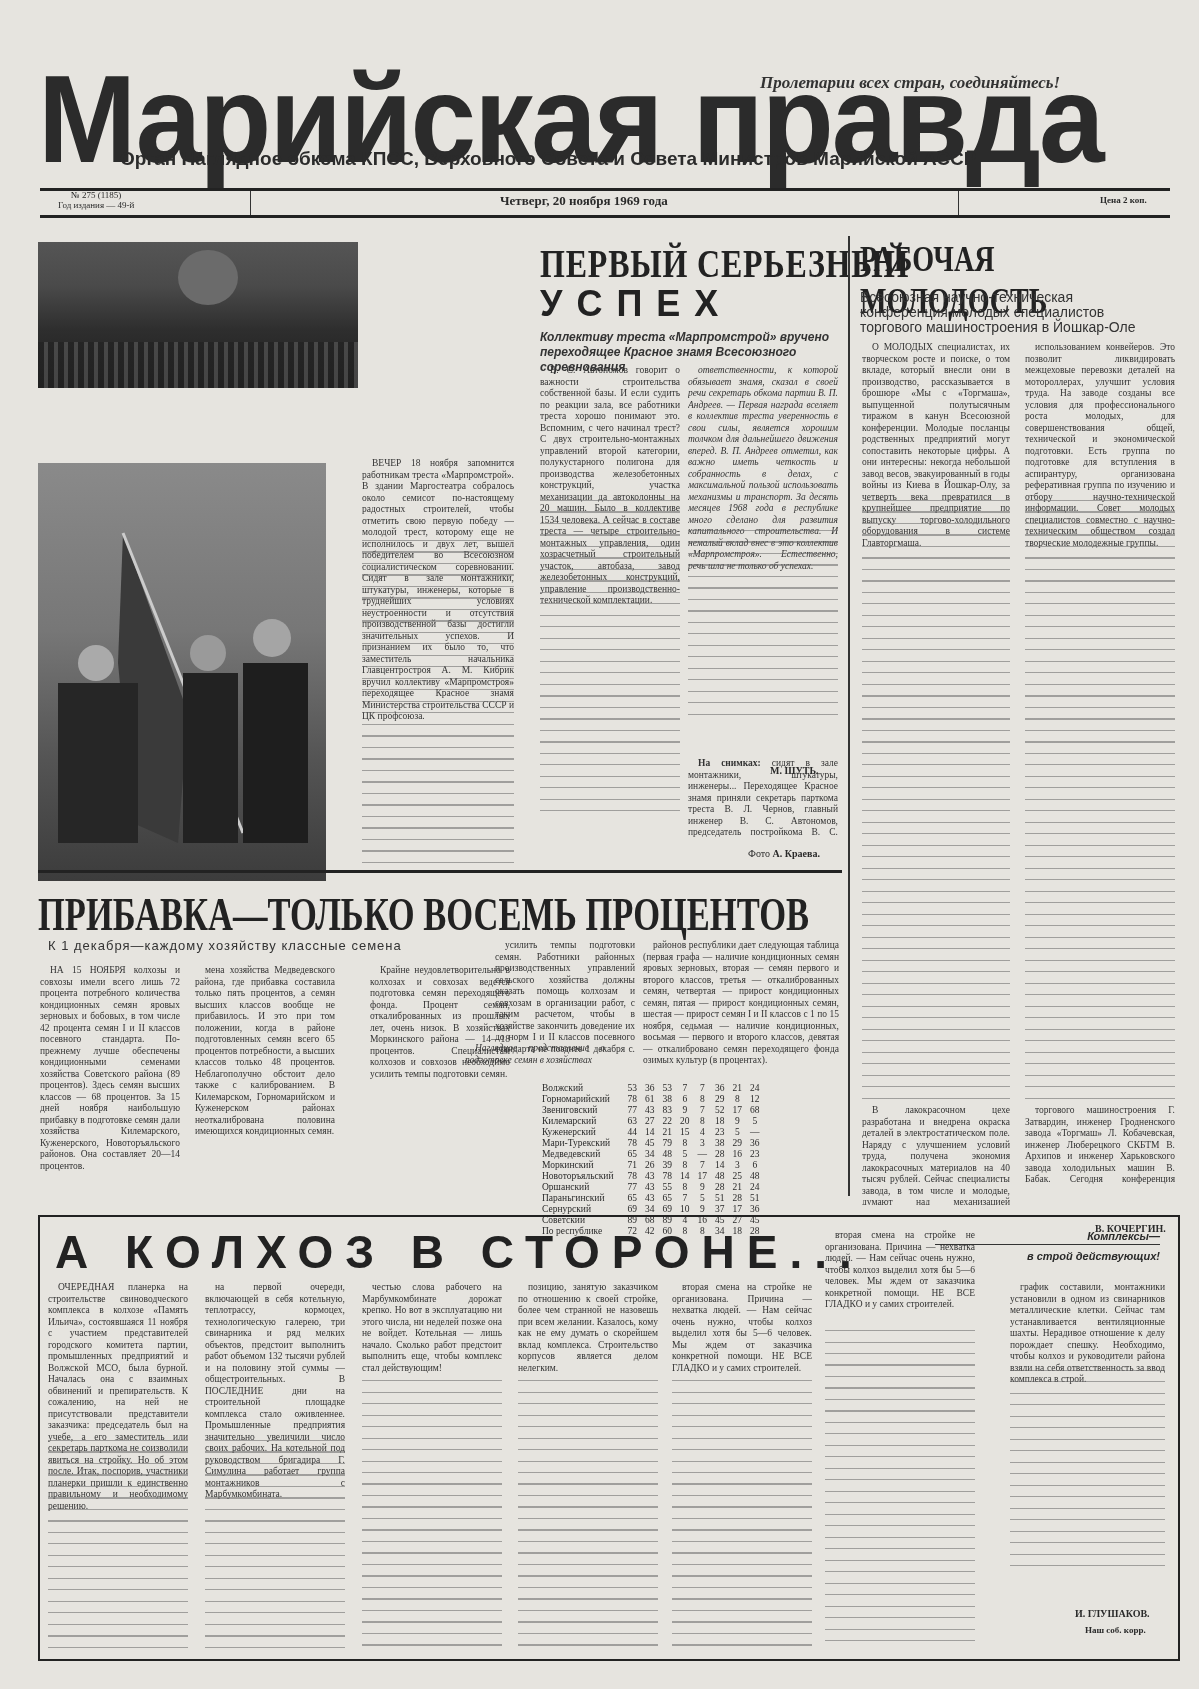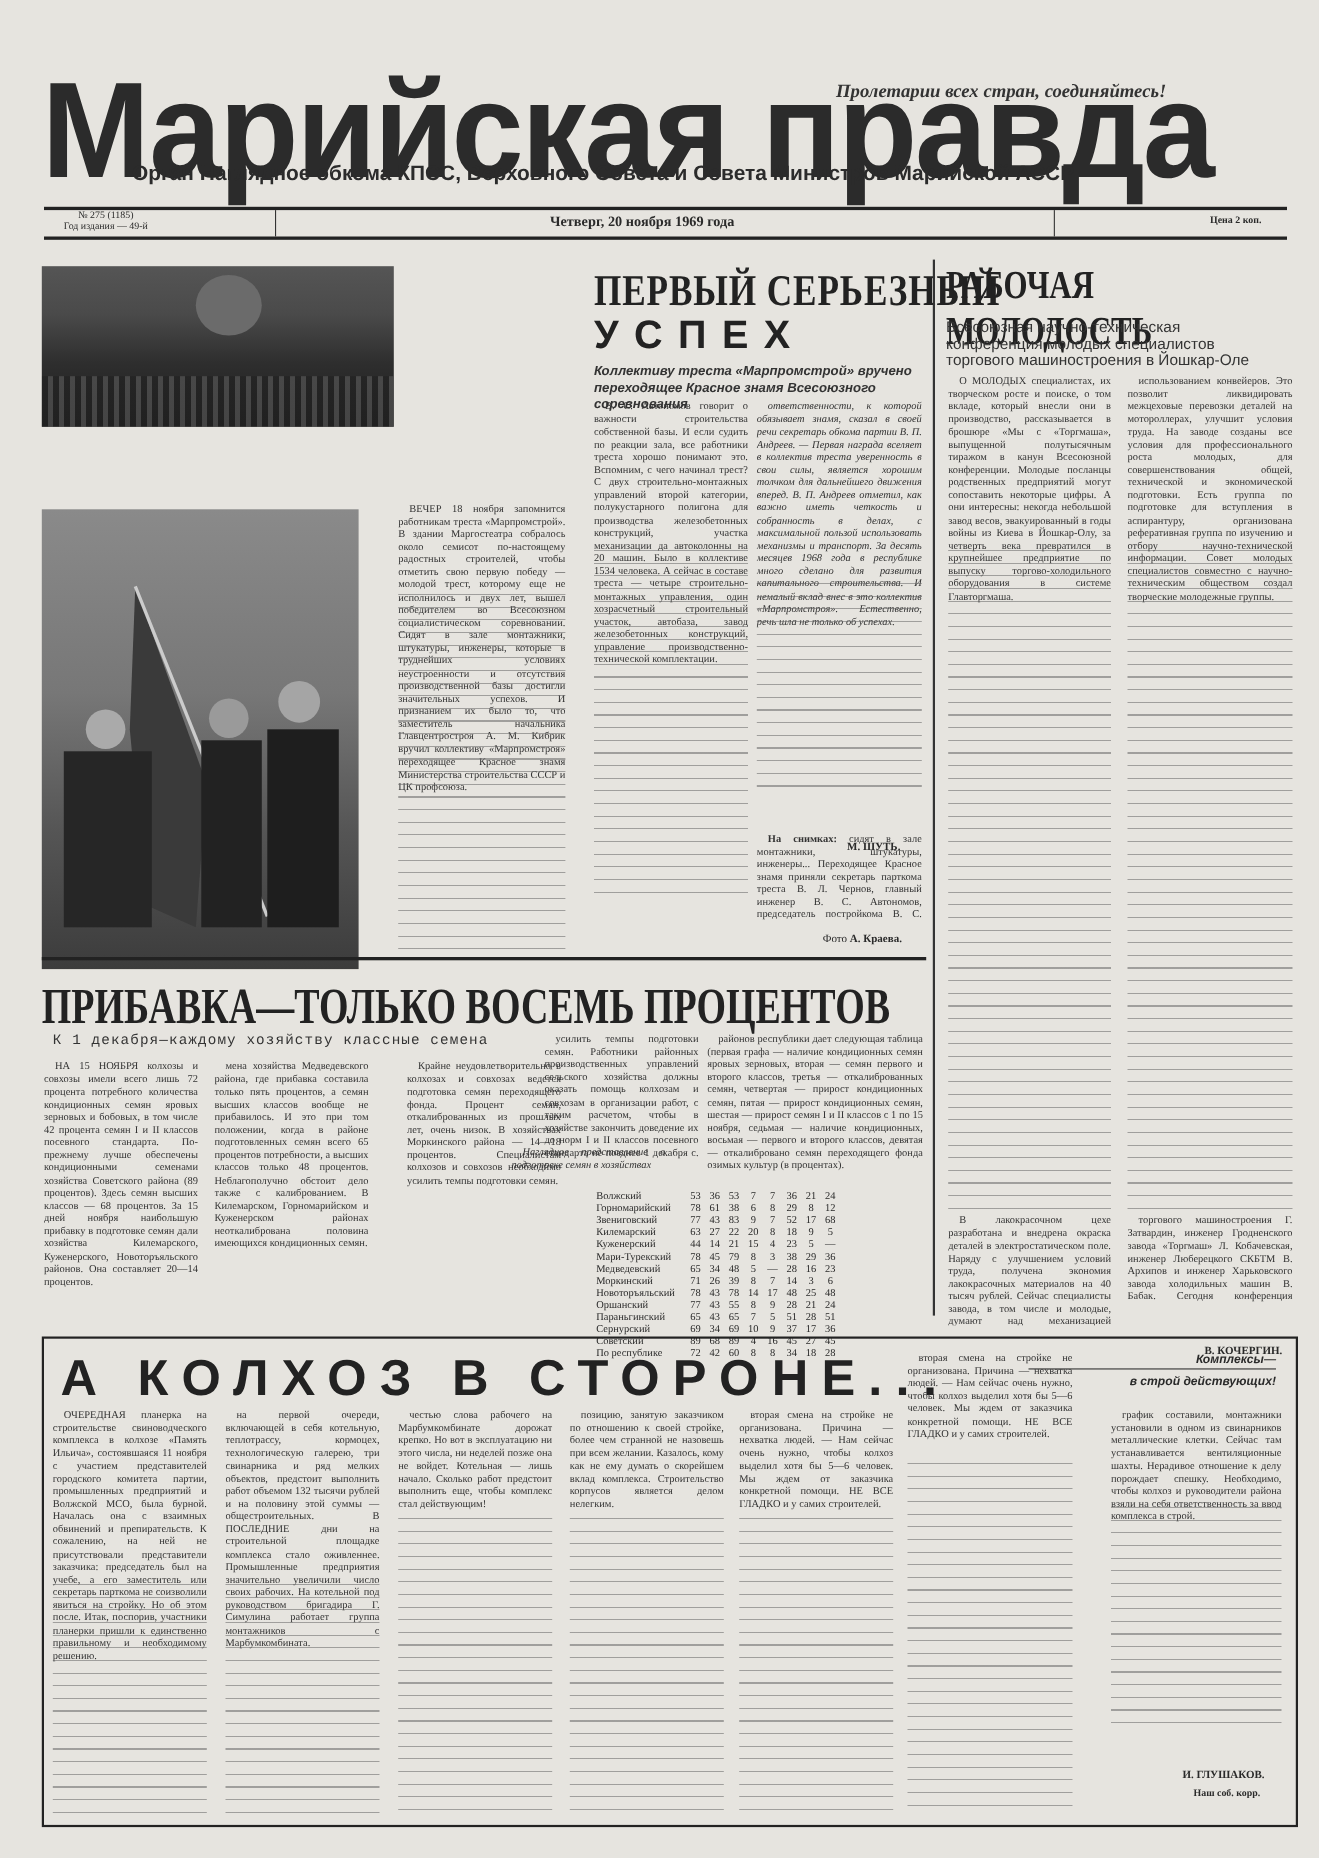--- a/index.html
+++ b/index.html
@@ -100,21 +100,21 @@
 <div class="abs lines" style="left:1025px;top:500px;width:150px;height:600px;"></div>
 <div class="abs col" style="left:862px;top:1105px;width:148px;height:100px;">
     <p>В лакокрасочном цехе разработана и внедрена окраска деталей в электростатическом поле. Наряду с улучшением условий труда, получена экономия лакокрасочных материалов на 40 тысяч рублей. Сейчас специалисты завода, в том числе и молодые, думают над механизацией межцехового и внутризаводского транспорта с</p>
   </div>
 <div class="abs col" style="left:1025px;top:1105px;width:150px;height:80px;">
     <p>торгового машиностроения Г. Затвардин, инженер Гродненского завода «Торгмаш» Л. Кобачевская, инженер Люберецкого СКБТМ В. Архипов и инженер Харьковского завода холодильных машин В. Бабак. Сегодня конференция закончила работу. Репортаж о втором дне ее читайте в одном из следующих номеров газеты.</p>
   </div>
 <div class="abs sig" style="left:1095px;top:1193px;">В. КОЧЕРГИН.</div>
 
 <div class="abs serif-cond" style="left:38px;top:888px;font-size:46px;transform:scaleX(.75);transform-origin:left;white-space:nowrap;">ПРИБАВКА—ТОЛЬКО ВОСЕМЬ ПРОЦЕНТОВ</div>
-<div class="abs" style="left:48px;top:938px;font-family:Liberation Mono, monospace;font-size:13px;letter-spacing:1px;color:#333;">К 1 декабря—каждому хозяйству классные семена</div>
+<div class="abs" style="left:48px;top:938px;font-family:Liberation Sans, sans-serif;font-size:13px;letter-spacing:1px;color:#333;">К 1 декабря—каждому хозяйству классные семена</div>
 <div class="abs col" style="left:40px;top:965px;width:140px;height:245px;">
     <p>НА 15 НОЯБРЯ колхозы и совхозы имели всего лишь 72 процента потребного количества кондиционных семян яровых зерновых и бобовых, в том числе 42 процента семян I и II классов посевного стандарта. По-прежнему лучше обеспечены кондиционными семенами хозяйства Советского района (89 процентов). Здесь семян высших классов — 68 процентов. За 15 дней ноября наибольшую прибавку в подготовке семян дали хозяйства Килемарского, Куженерского, Новоторъяльского районов. Она составляет 20—14 процентов.</p>
   </div>
 <div class="abs col" style="left:195px;top:965px;width:140px;height:245px;">
     <p>мена хозяйства Медведевского района, где прибавка составила только пять процентов, а семян высших классов вообще не прибавилось. И это при том положении, когда в районе подготовленных семян всего 65 процентов потребности, а высших классов только 48 процентов. Неблагополучно обстоит дело также с калиброванием. В Килемарском, Горномарийском и Куженерском районах неоткалибрована половина имеющихся кондиционных семян.</p>
   </div>
 <div class="abs col" style="left:350px;top:965px;width:140px;height:245px;margin-left:20px;">
     <p>Крайне неудовлетворительно в колхозах и совхозах ведется подготовка семян переходящего фонда. Процент семян, откалиброванных из прошлых лет, очень низок. В хозяйствах Моркинского района — 14—18 процентов. Специалистам колхозов и совхозов необходимо усилить темпы подготовки семян.</p>
   </div>
 <div class="abs col" style="left:495px;top:940px;width:140px;height:120px;">

